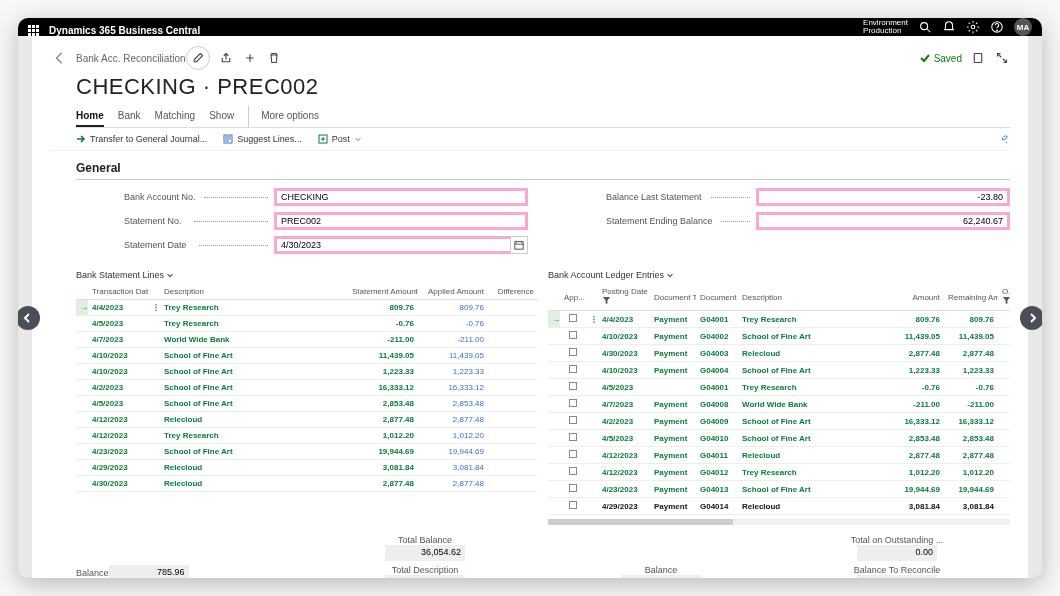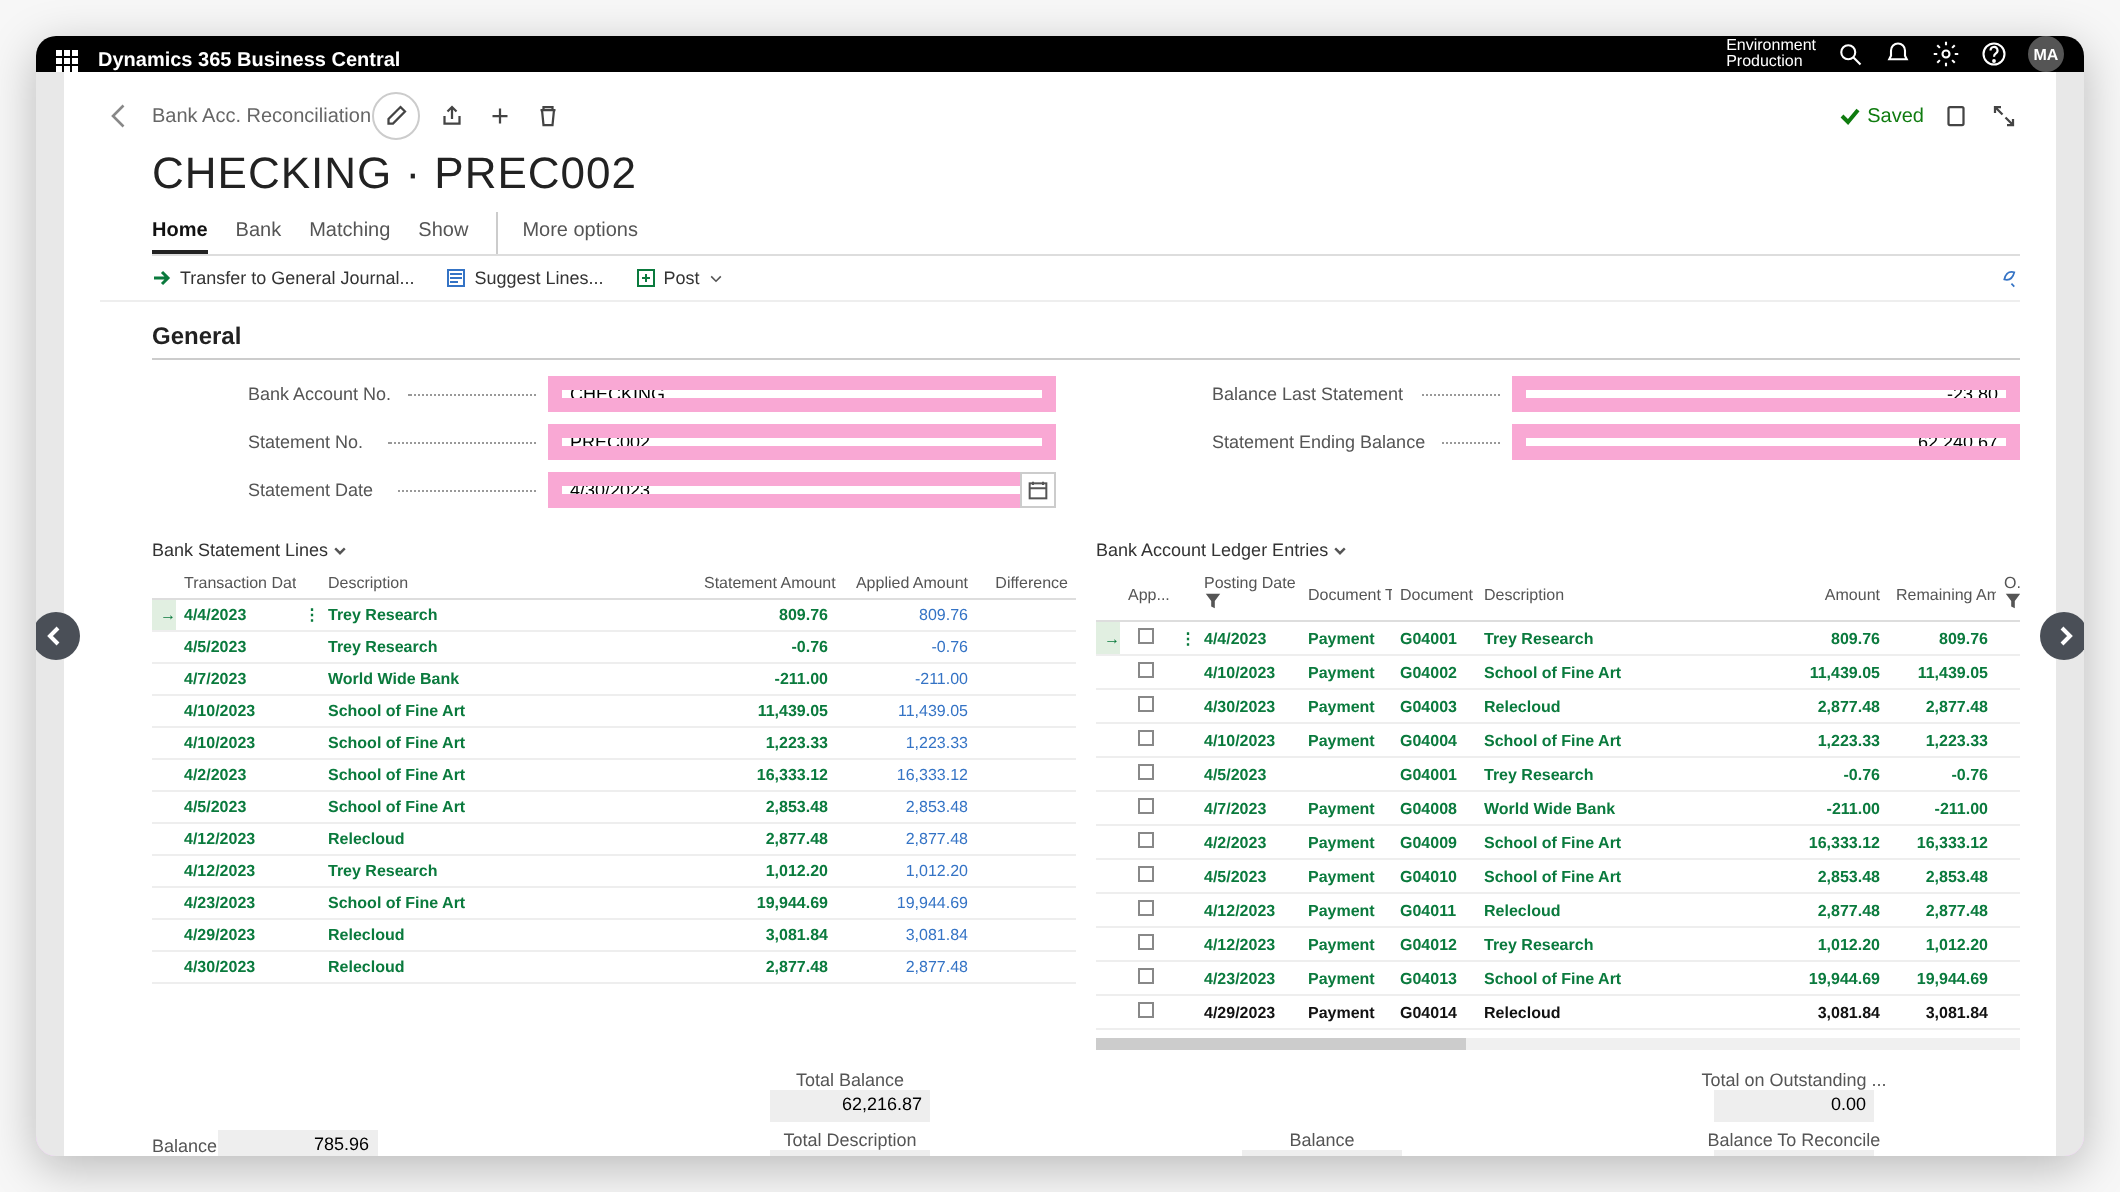--- a/index.html
+++ b/index.html
@@ -41,21 +41,21 @@
 .action-bar { display: flex; align-items: center; gap: 16px; padding: 6px 0 6px 26px; border-bottom: 1px solid #eee; font-size: 9px; color: #333; }
 .action-item { display: flex; align-items: center; gap: 4px; cursor: pointer; }
 .action-item svg { width: 10px; height: 10px; }
 .action-bar-right { margin-left: auto; }
 .gen-head { font-weight: 600; font-size: 12px; color: #222; margin: 10px 0 8px 26px; border-bottom: 1px solid #ccc; padding-bottom: 4px; }
 .gen-grid { display: flex; gap: 30px; margin-left: 26px; margin-bottom: 10px; }
 .gen-col { flex: 1; display: flex; flex-direction: column; gap: 6px; }
 .gen-row { display: flex; align-items: center; font-size: 9px; margin-left: 48px; }
 .gen-label { width: 150px; color: #555; white-space: nowrap; position: relative; }
 .gen-label::after { content: ""; position: absolute; bottom: 4px; left: var(--dot-start,110px); right: 6px; border-bottom: 1px dotted #999; }
-.gen-input { flex: 1; border: 7px solid #f9a8d4; padding: 2px 4px; height: 18px; font-size: 9px; background: #fff; text-align: left; }
+.gen-input { flex: 1; border: 3px solid #f9a8d4; padding: 2px 4px; height: 18px; font-size: 9px; background: #fff; text-align: left; }
 .gen-input.right { text-align: right; }
 .date-wrap { flex: 1; display: flex; }
 .date-wrap .gen-input { border-right: none; }
 .date-btn { width: 18px; height: 18px; border: 1px solid #ccc; display: flex; align-items: center; justify-content: center; cursor: pointer; }
 .date-btn svg { width: 10px; height: 10px; stroke: #555; fill: none; stroke-width: 1.2; }
 .panes { display: flex; gap: 10px; margin-left: 26px; }
 .pane { flex: 1; }
 .pane-title { font-size: 9px; color: #333; margin: 6px 0 4px 0; display: flex; align-items: center; gap: 2px; }
 .pane-title svg { width: 8px; height: 8px; stroke: #555; fill: none; stroke-width: 1.5; }
 table { width: 100%; border-collapse: collapse; font-size: 8px; table-layout: fixed; }
@@ -627,21 +627,21 @@
                 </div>
             <div style="visibility:hidden">
                   <div class="tot-label">x</div>
                   <div class="tot-val">0</div>
                 </div>
           </div>
         </div>
         <div class="tot-col">
           <div class="tot-row">
                 <div class="tot-label" style="--ts:60px">Total Balance</div>
-                <div class="tot-val">62,216.87</div>
+                <div class="tot-val">36,054.62</div>
               </div>
           <div class="tot-row">
                 <div class="tot-label" style="--ts:72px">Total Description</div>
                 <div class="tot-val">0.00</div>
               </div>
         </div>
         <div class="tot-col">
           <div class="tot-row" style="visibility:hidden">
                 <div class="tot-label">x</div>
                 <div class="tot-val">0</div>

